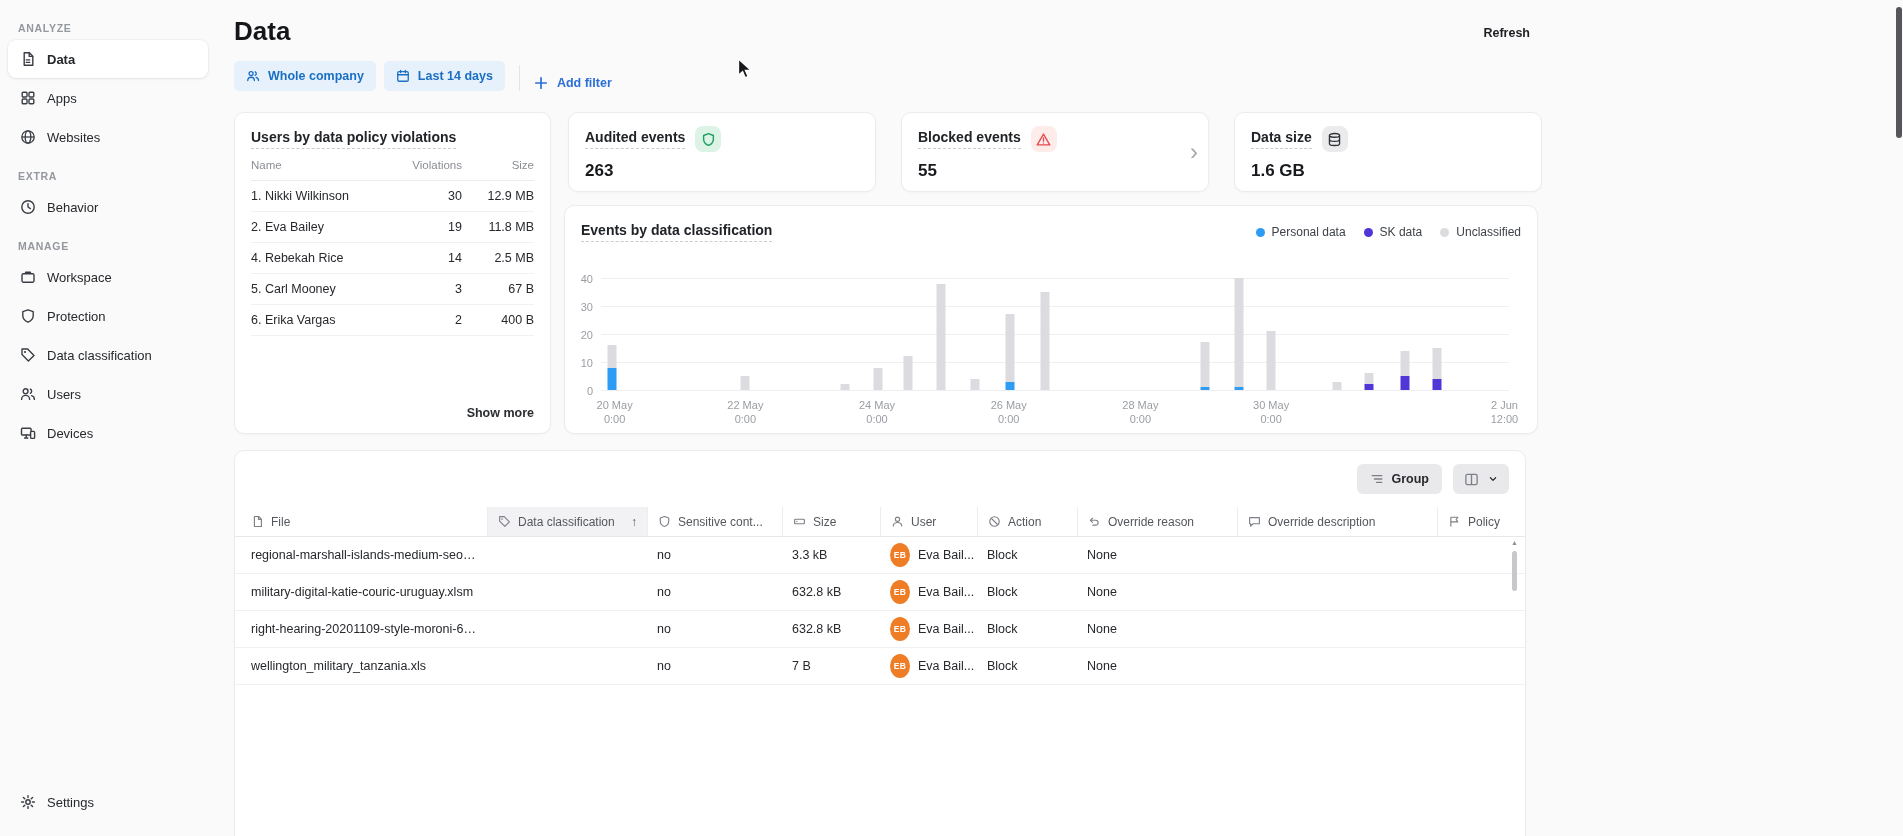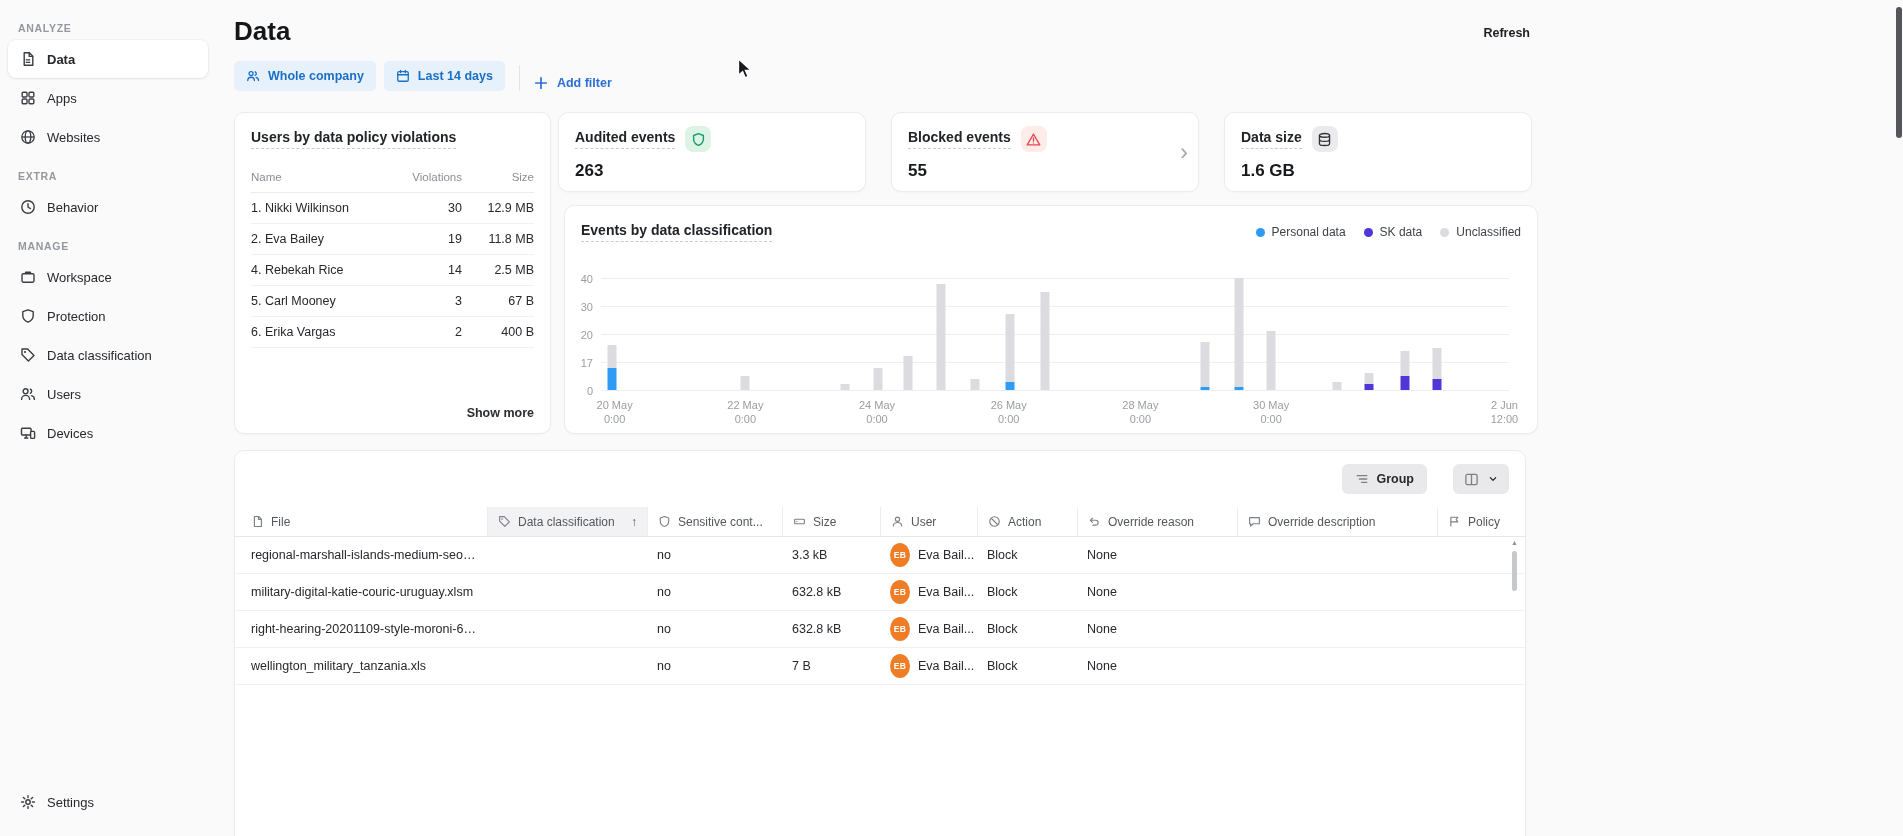--- a/index.html
+++ b/index.html
@@ -23,29 +23,29 @@
   .chip{display:inline-flex;align-items:center;gap:8px;height:30px;padding:0 12px;border-radius:5px;background:#e7f1fb;color:#1a6fc5;font-size:12.5px;font-weight:600;margin-right:8px;cursor:pointer}
   .vdiv{width:1px;height:26px;background:#e4e4e7;margin:0 13px 0 6px}
   .add-filter{display:inline-flex;align-items:center;gap:8px;color:#2b6fd6;font-size:12.5px;font-weight:600;cursor:pointer}
 
   .card{position:absolute;background:#fff;border:1px solid #ececee;border-radius:10px;box-shadow:0 1px 2px rgba(17,17,26,.03)}
   .card-title{font-size:14px;font-weight:600;color:#202327}
   .dashed{border-bottom:1.5px dashed #c9cbcf;padding-bottom:3px}
 
   
   .violations-card{top:112px;left:0;width:317px;height:322px;padding:15px 16px}
-  .vhead{display:flex;margin-top:25px;padding-bottom:9px;border-bottom:1px solid #ececee;font-size:11.5px;color:#8b8e95}
+  .vhead{display:flex;margin-top:13px;padding-bottom:9px;border-bottom:1px solid #ececee;font-size:11.5px;color:#8b8e95}
   .vrow{display:flex;align-items:center;height:31px;border-bottom:1px solid #f1f1f3;font-size:12.5px;color:#26282c;cursor:pointer}
   .vname{flex:1;overflow:hidden;white-space:nowrap;text-overflow:ellipsis}
   .vv{width:64px;text-align:right}
   .vs{width:72px;text-align:right}
   .show-more{position:absolute;right:16px;bottom:13px;font-size:12.5px;font-weight:600;color:#2b2d31;cursor:pointer}
 
   
-  .stat-row{position:absolute;top:112px;left:324px;width:974px;height:80px;display:flex;gap:25px}
+  .stat-row{position:absolute;top:112px;left:334px;width:974px;height:80px;display:flex;gap:25px}
   .stat-card{position:relative;flex:1;height:80px;padding:13px 16px;background:#fff;border:1px solid #ececee;border-radius:10px;box-shadow:0 1px 2px rgba(17,17,26,.03)}
   .stat-head{display:flex;align-items:center;gap:10px}
   .stat-icon{width:26px;height:26px;border-radius:8px;display:flex;align-items:center;justify-content:center;flex:0 0 auto}
   .icon-green{background:#dcf3e6;color:#18a05e}
   .icon-red{background:#fdecea;color:#e5484d}
   .icon-gray{background:#ebebed;color:#2f3237}
   .stat-value{margin-top:9px;font-size:17px;font-weight:700;color:#17191c}
   .stat-chevron{position:absolute;right:10px;top:50%;transform:translateY(-50%);font-size:24px;color:#a6a9af;cursor:pointer;line-height:1}
 
   
@@ -57,21 +57,21 @@
   .gridline{position:absolute;left:0;right:0;height:1px;background:#efeff1}
   .ylabel{position:absolute;right:calc(100% + 8px);font-size:11px;color:#9a9da3}
   .bar{position:absolute;bottom:1px;width:9px;transform:translateX(-50%);display:flex;flex-direction:column;justify-content:flex-end}
   .bar>div{width:100%}
   .xlabel{position:absolute;top:calc(100% + 7px);transform:translateX(-50%);text-align:center;font-size:11px;color:#9a9da3;line-height:1.3;white-space:nowrap}
 
   
   .table-card{top:450px;left:0;width:1292px;height:420px;overflow:hidden}
   .tc-toolbar{position:relative;height:56px}
   .btn{position:absolute;top:13px;height:30px;background:#e9e9eb;border-radius:6px;display:flex;align-items:center;gap:8px;font-size:12.5px;font-weight:700;color:#26282c;cursor:pointer}
-  .group-btn{right:98px;padding:0 13px}
+  .group-btn{right:83px;padding:0 13px}
   .cols-btn{right:16px;width:56px;justify-content:center}
   .thead{display:flex;align-items:center;height:30px;border-bottom:1px solid #e8e8ea;font-size:12px;color:#54575d}
   .th{display:flex;align-items:center;gap:7px;height:100%;padding:0 10px;border-left:1px solid #ededef;overflow:hidden;white-space:nowrap;cursor:pointer}
   .th:first-child{border-left:none;padding-left:16px}
   .hicon{display:flex;color:#7c8087;flex:0 0 auto}
   .th.sorted{background:#f2f2f4}
   .sort-arrow{margin-left:auto;color:#54575d;font-size:12px}
   .trow{display:flex;align-items:center;height:37px;border-bottom:1px solid #f1f1f3;font-size:12.5px;color:#26282c;cursor:pointer}
   .td{padding:0 10px;overflow:hidden;text-overflow:ellipsis;white-space:nowrap}
   .td:first-child{padding-left:16px}
@@ -337,21 +337,21 @@
         </div>
         <div class="legend-item">
           <span class="legend-dot" style="background: rgb(220, 220, 224);"></span>
           <span>Unclassified</span>
         </div>
       </div>
       <div class="plot">
           <div class="gridline" style="bottom: 0px;"></div>
           <div class="ylabel" style="bottom: -6px;">0</div>
           <div class="gridline" style="bottom: 28px;"></div>
-          <div class="ylabel" style="bottom: 22px;">17</div>
+          <div class="ylabel" style="bottom: 22px;">10</div>
           <div class="gridline" style="bottom: 56px;"></div>
           <div class="ylabel" style="bottom: 50px;">20</div>
           <div class="gridline" style="bottom: 84px;"></div>
           <div class="ylabel" style="bottom: 78px;">30</div>
           <div class="gridline" style="bottom: 112px;"></div>
           <div class="ylabel" style="bottom: 106px;">40</div>
           <div class="bar" style="left: 1.2%;">
             <div style="height: 22.4px; background: rgb(220, 220, 224);"></div>
             <div style="height: 22.4px; background: rgb(46, 155, 245);"></div>
           </div>

